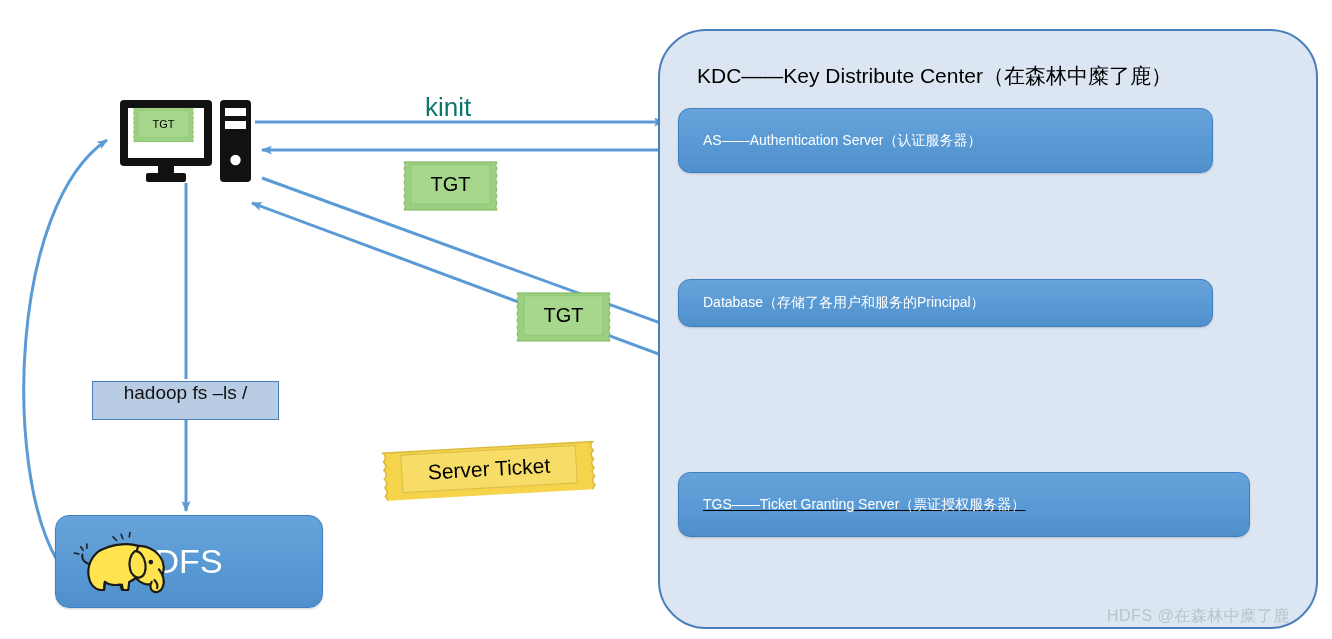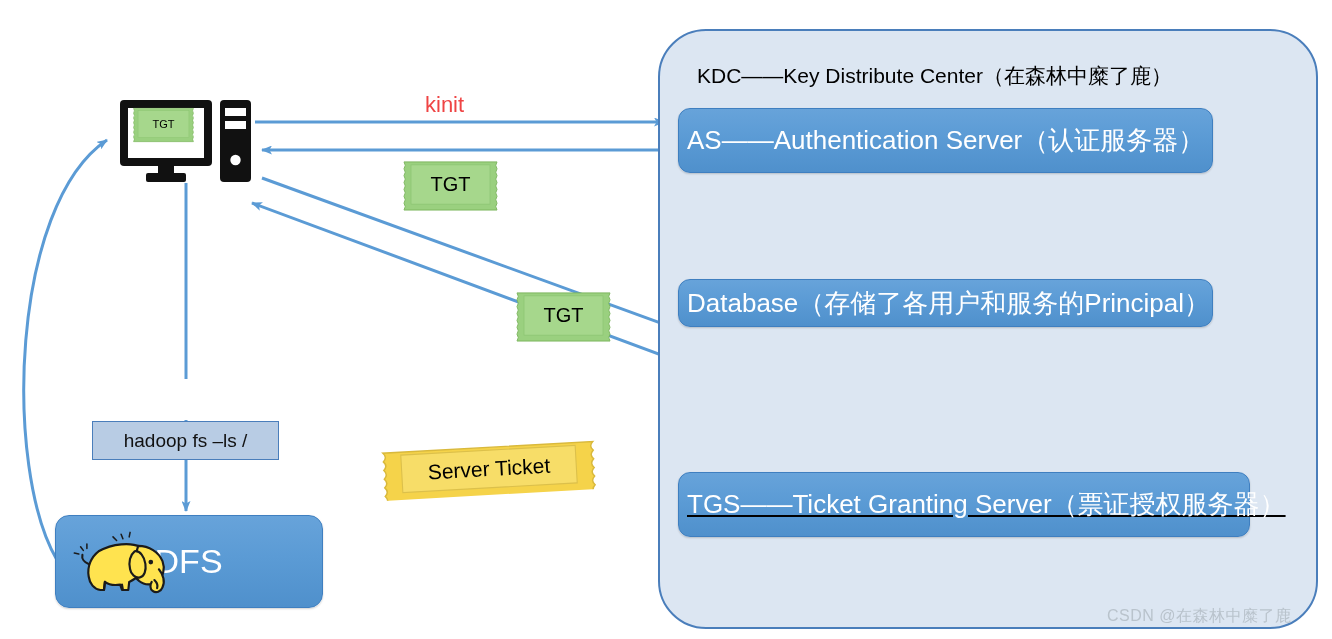--- a/index.html
+++ b/index.html
@@ -41,23 +41,23 @@
     background:linear-gradient(180deg,#67a3da 0%,#5b9bd5 45%,#4f90cc 100%);
     border:1.5px solid #3f7fc0;
     border-radius:12px;
     box-sizing:border-box;
     display:flex;
     align-items:center;
     box-shadow:0 1px 2px rgba(0,0,0,.18);
   }
   .srv-box span{
     color:#ffffff;
-    font-size:26px;
+    font-size:14px;
     white-space:nowrap;
-    padding-left:8px;
+    padding-left:24px;
     text-align:center;
   }
   #as-box{ left:678px; top:108px;  width:535px; height:65px; }
   #db-box{ left:678px; top:279px;  width:535px; height:48px; }
   #tgs-box{left:678px; top:472px;  width:572px; height:65px;text-decoration:underline; }
 
   
   .hdfs-box{
     position:absolute;
     left:55px; top:515px;
@@ -78,21 +78,21 @@
   .elephant{position:absolute;left:12px;top:10px;width:108px;height:74px;}
 
   
   .cmd-box{
     position:absolute;
     left:92px; top:381px;
     width:187px; height:39px;
     background:#b8cce4;
     border:1.5px solid #4a7ebb;
     box-sizing:border-box;
-    display:flex;align-items:center;justify-content:center;margin-top:40px;
+    display:flex;align-items:flex-start;justify-content:center;
   }
   .cmd-box span{font-size:19px;color:#111;white-space:nowrap;}
 
   
   .ticket{position:absolute;}
   .ticket .tk-text{
     position:absolute;left:0;top:0;width:100%;height:100%;
     display:flex;align-items:center;justify-content:center;
     font-size:20px;color:#000;pointer-events:none;white-space:nowrap;
   }
@@ -102,21 +102,21 @@
   #tgt-2{left:513px;top:288px;width:101px;height:55px;}
   #srv-ticket{left:378px;top:443px;width:222px;height:52px;}
   #srv-ticket .tk-text{font-size:21px;}
 
   
   .computer{position:absolute;left:118px;top:98px;width:135px;height:85px;}
 
   
   .kinit-label{
     position:absolute;left:425px;top:92px;
-    font-size:22px;color:#ef4444;white-space:nowrap;
+    font-size:26px;color:#0f766e;white-space:nowrap;
   }
 
   
   .watermark{
     position:absolute;left:1107px;top:606px;
     font-size:16px;color:#b9c3cc;white-space:nowrap;
     letter-spacing:.5px;
   }
 </style>
 </head>
@@ -252,15 +252,15 @@
       </g>
       <circle cx="92" cy="40" r="2.6" fill="#1b1b1b"></circle>
       <g stroke="#1b1b1b" stroke-width="1.7" stroke-linecap="round" fill="none">
         <path d="M17,27 l-3,-4 M21,25 l0,-5 M12,31 l-5,-1"></path>
         <path d="M61,14 l-2,-5 M68,12 l1,-5 M54,16 l-4,-4"></path>
       </g>
     </svg>
     <div class="hdfs-label">HDFS</div>
   </div>
 
-  <div class="watermark">CSDN @在森林中糜了鹿</div>
+  <div class="watermark">HDFS @在森林中糜了鹿</div>
 
 </div>
 
 </body></html>

